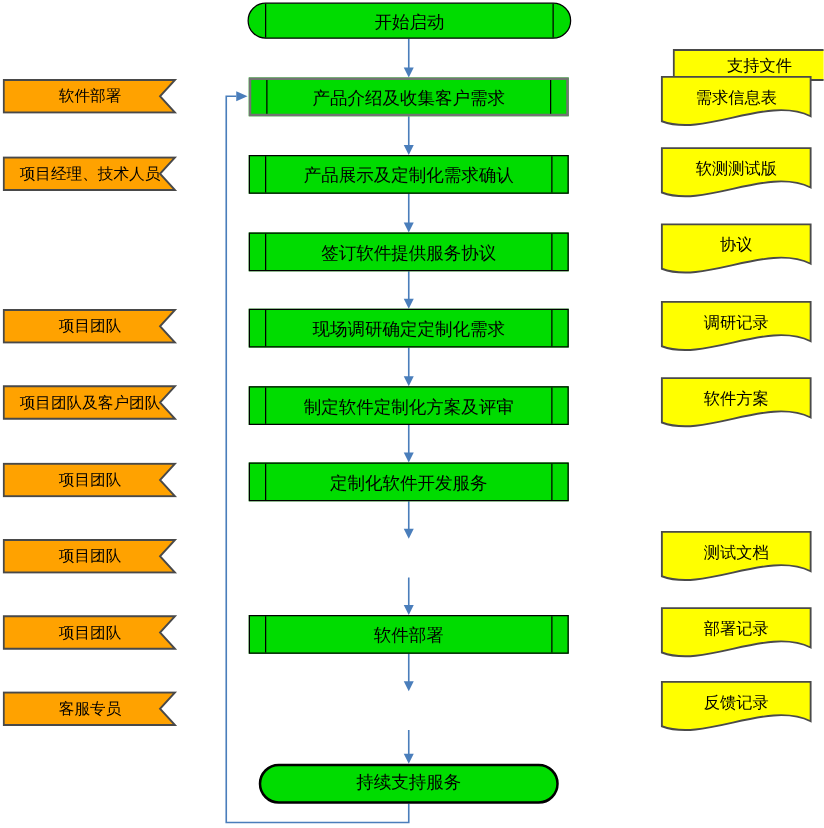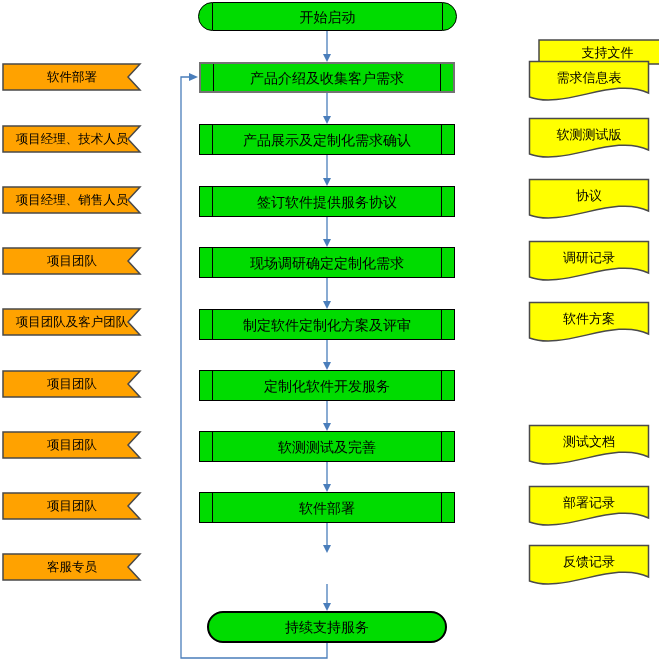--- a/index.html
+++ b/index.html
@@ -32,21 +32,21 @@
   
   .stadium{
     background:#00DC00;border:1.6px solid #000;font-size:14px;text-align:right;
   }
   .stadium.start{left:198px;top:2px;width:259px;height:29px;border-radius:14.5px;}
   .stadium.start::before,.stadium.start::after{
     content:"";position:absolute;top:0;bottom:0;width:1.3px;background:#000;
   }
   .stadium.start::before{left:13px;}
   .stadium.start::after{right:13px;}
-  .stadium.end{left:207px;top:611px;width:240px;height:32px;border-radius:16px;border-width:2px;}
+  .stadium.end{left:207px;top:611px;width:240px;height:32px;border-radius:16px;border-width:2px;font-family:Liberation Mono, monospace;}
 
   
   .doc{left:528px;width:122px;height:48px;font-size:13px;}
   .doc .lbl{margin-bottom:13px;}
 </style>
 </head>
 <body>
 
 <div class="canvas">
 
@@ -84,26 +84,20 @@
         <polygon points="1,1 138,1 126,14 138,27 1,27" fill="#FFA200" stroke="#494949" stroke-width="1.5"></polygon>
       </svg>
     <span class="lbl">软件部署</span>
   </div>
   <div class="node role" style="top:125px">
     <svg class="shape-svg" width="140" height="28">
         <polygon points="1,1 138,1 126,14 138,27 1,27" fill="#FFA200" stroke="#494949" stroke-width="1.5"></polygon>
       </svg>
     <span class="lbl">项目经理、技术人员</span>
   </div>
-  <div class="node role" style="top:186px">
-    <svg class="shape-svg" width="140" height="28">
-        <polygon points="1,1 138,1 126,14 138,27 1,27" fill="#FFA200" stroke="#494949" stroke-width="1.5"></polygon>
-      </svg>
-    <span class="lbl">项目经理、销售人员</span>
-  </div>
   <div class="node role" style="top:247px">
     <svg class="shape-svg" width="140" height="28">
         <polygon points="1,1 138,1 126,14 138,27 1,27" fill="#FFA200" stroke="#494949" stroke-width="1.5"></polygon>
       </svg>
     <span class="lbl">项目团队</span>
   </div>
   <div class="node role" style="top:308px">
     <svg class="shape-svg" width="140" height="28">
         <polygon points="1,1 138,1 126,14 138,27 1,27" fill="#FFA200" stroke="#494949" stroke-width="1.5"></polygon>
       </svg>
@@ -147,23 +141,20 @@
     <span class="lbl">签订软件提供服务协议</span>
   </div>
   <div class="node proc" style="top:309px">
     <span class="lbl">制定软件定制化方案及评审</span>
   </div>
   <div class="node proc" style="top:247px">
     <span class="lbl">现场调研确定定制化需求</span>
   </div>
   <div class="node proc" style="top:370px">
     <span class="lbl">定制化软件开发服务</span>
-  </div>
-  <div class="node proc" style="top:431px">
-    <span class="lbl">软测测试及完善</span>
   </div>
   <div class="node proc" style="top:492px">
     <span class="lbl">软件部署</span>
   </div>
   <div class="node stadium end">
     <span class="lbl">持续支持服务</span>
   </div>
 
   <div class="node banner-right" style="top:3px">
     <svg class="shape-svg" width="139" height="26">

